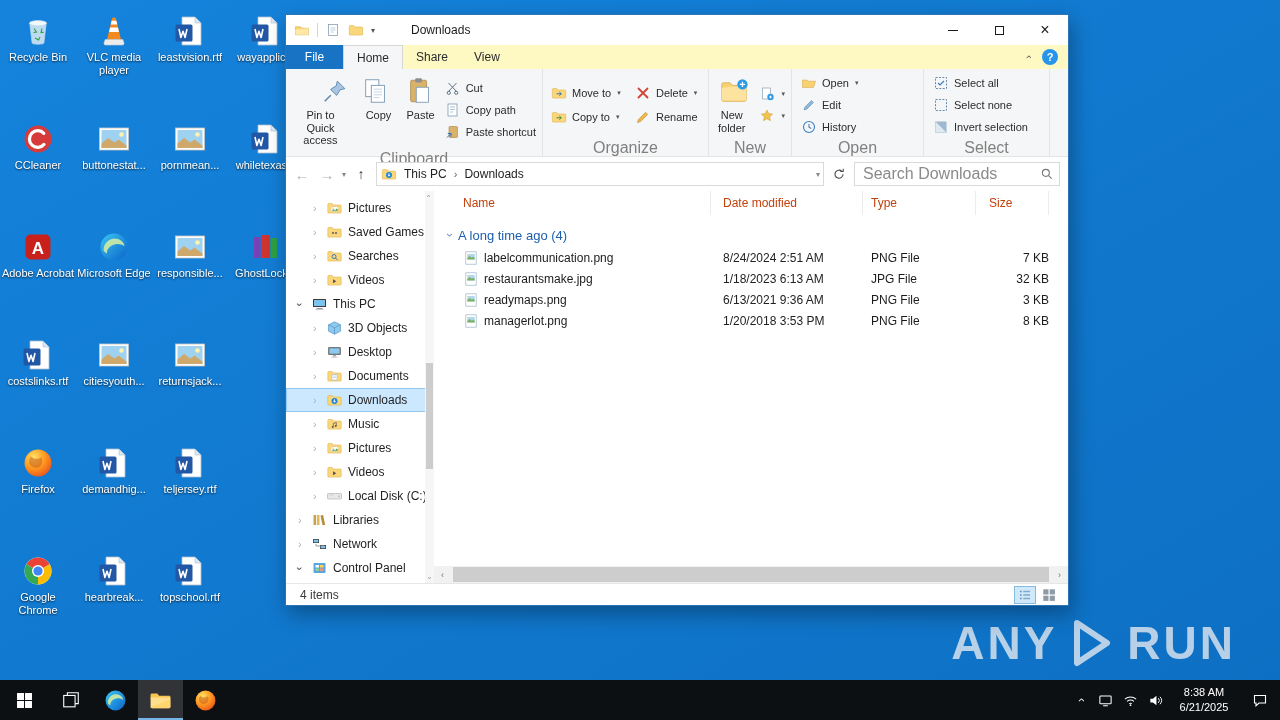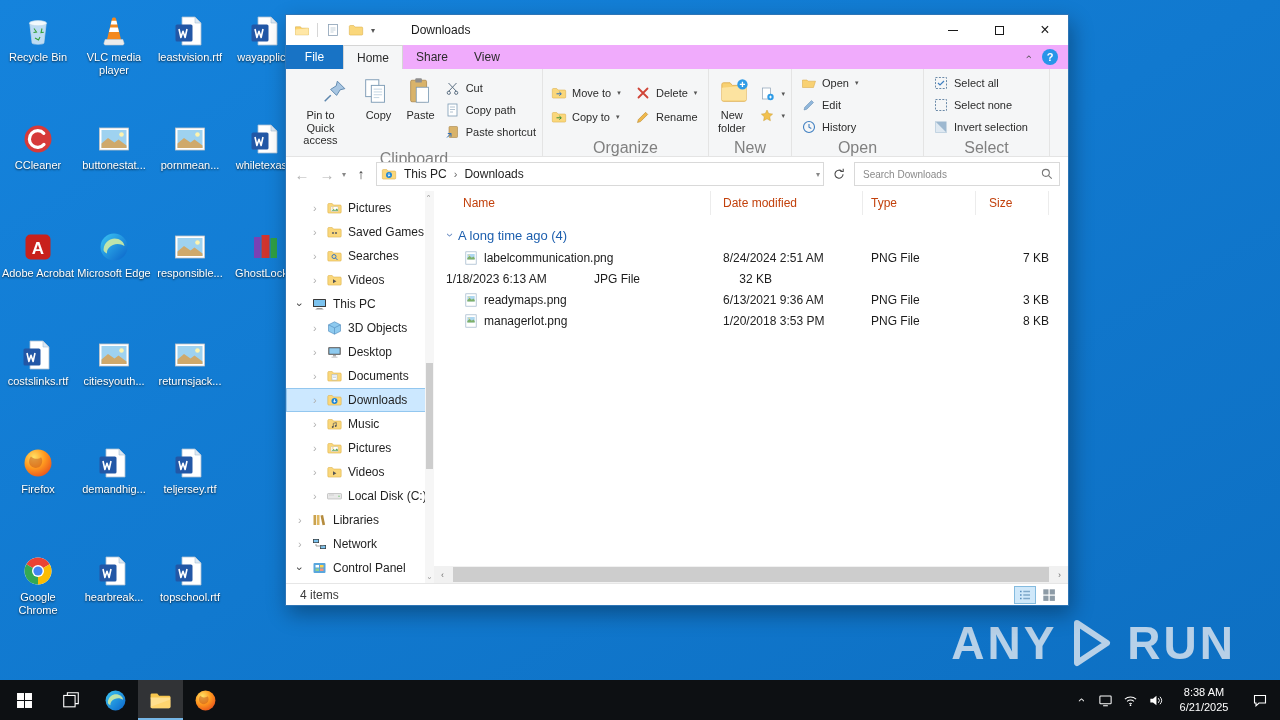--- a/index.html
+++ b/index.html
@@ -25,21 +25,21 @@
 .qat .ic{width:16px;height:16px;}
 .qat-sep{width:1px;height:14px;background:#d6d6d6;}
 .qat-chev{font-size:8px;color:#555;}
 .win-title{font-size:12px;color:#1a1a1a;margin-left:36px;}
 .win-ctrls{margin-left:auto;display:flex;height:100%;}
 .wc{width:46px;display:flex;align-items:center;justify-content:center;}
 .wc-min-glyph{width:10px;height:1px;background:#1a1a1a;}
 .wc-max-glyph{width:9px;height:9px;border:1px solid #1a1a1a;}
 .wc-close-glyph{font-size:16px;color:#1a1a1a;line-height:1;}
 
-.tabrow{height:24px;display:flex;align-items:stretch;background:#f0abfc;flex:0 0 auto;text-align:right;}
+.tabrow{height:24px;display:flex;align-items:stretch;background:#fef9c3;flex:0 0 auto;text-align:right;}
 .tab{min-width:50px;padding:0 13px;display:flex;align-items:center;justify-content:center;font-size:12px;color:#2b2b2b;}
 .tab-file{background:#1873c5;color:#fff;min-width:57px;}
 .tab-active{background:#f5f6f7;border:1px solid #d5d5d5;border-bottom:none;}
 .tabrow-right{margin-left:auto;display:flex;align-items:center;gap:12px;padding-right:10px;}
 .rib-collapse{color:#555;font-size:11px;display:inline-block;transform:rotate(-90deg);}
 .help-btn{width:16px;height:16px;border-radius:50%;background:#2795e9;color:#fff;font-size:11px;font-weight:bold;display:flex;align-items:center;justify-content:center;}
 
 .ribbon{height:88px;background:#f5f6f7;border-bottom:1px solid #e4e4e4;display:flex;flex:0 0 auto;}
 .rgroup{display:flex;flex-direction:column;border-right:1px solid #e4e4e4;padding-top:2px;flex:0 0 auto;}
 .rbody{flex:1;display:flex;align-items:stretch;padding:1px 2px;}
@@ -56,21 +56,21 @@
 .navbtn{font-size:15px;color:#b3b3b3;width:20px;text-align:center;}
 .navbtn.up{color:#3b3b3b;font-size:14px;}
 .addr-dd{font-size:8px;color:#888;}
 .addrbox{flex:1;height:24px;border:1px solid #d9d9d9;background:#fff;display:flex;align-items:center;padding:0 3px 0 4px;gap:5px;}
 .addr-ic{width:16px;height:16px;}
 .crumb{font-size:12px;color:#1f1f1f;padding:0 2px;}
 .crumb-sep{font-size:11px;color:#666;}
 .addr-spacer{flex:1;}
 .refresh-btn{width:20px;height:20px;padding:3px;}
 .searchbox{width:206px;height:24px;border:1px solid #d9d9d9;background:#fff;display:flex;align-items:center;padding:0 5px 0 8px;}
-.searchbox input{flex:1;border:none;outline:none;font-size:10px;color:#444;min-width:0;}
+.searchbox input{flex:1;border:none;outline:none;font-size:16px;color:#444;min-width:0;}
 .searchbox input::placeholder{color:#8a8a8a;}
 .search-ic{width:14px;height:14px;flex:0 0 auto;}
 
 .content{flex:1;display:flex;min-height:0;}
 .nav{width:148px;flex:0 0 auto;position:relative;padding-top:5px;overflow:hidden;}
 .nitem{height:24px;display:flex;align-items:center;font-size:12px;color:#1f1f1f;padding-right:12px;}
 .nitem.lvl1{padding-left:12px;}
 .nitem.lvl2{padding-left:27px;}
 .chev{width:13px;flex:0 0 auto;font-size:11px;line-height:1;}
 .chev::before{content:"\203A";display:inline-block;}
@@ -943,20 +943,31 @@
               </svg>
             </span>
             <span>labelcommunication.png</span>
           </span>
           <span class="c2">8/24/2024 2:51 AM</span>
           <span class="c3">PNG File</span>
           <span class="c4">7 KB</span>
         </div>
 
         <div class="frow">
+          <span class="c1">
+            <span class="fic">
+              <svg viewBox="0 0 16 16">
+                <rect x="2.8" y="1.8" width="10.4" height="12.4" fill="#fff" stroke="#9cb3c9" stroke-width=".7"></rect>
+                <rect x="4.3" y="4" width="7.4" height="5.4" fill="#aed7f0"></rect>
+                <path d="M4.3 9.4V8l2.3-2 2.3 1.8 1.4-1.2 1.4 1.3v1.5z" fill="#7fb069"></path>
+                <circle cx="6" cy="5.3" r=".7" fill="#f5d76e"></circle>
+              </svg>
+            </span>
+            <span>restaurantsmake.jpg</span>
+          </span>
           <span class="c2">1/18/2023 6:13 AM</span>
           <span class="c3">JPG File</span>
           <span class="c4">32 KB</span>
         </div>
 
         <div class="frow">
           <span class="c1">
             <span class="fic">
               <svg viewBox="0 0 16 16">
                 <rect x="2.8" y="1.8" width="10.4" height="12.4" fill="#fff" stroke="#9cb3c9" stroke-width=".7"></rect>

